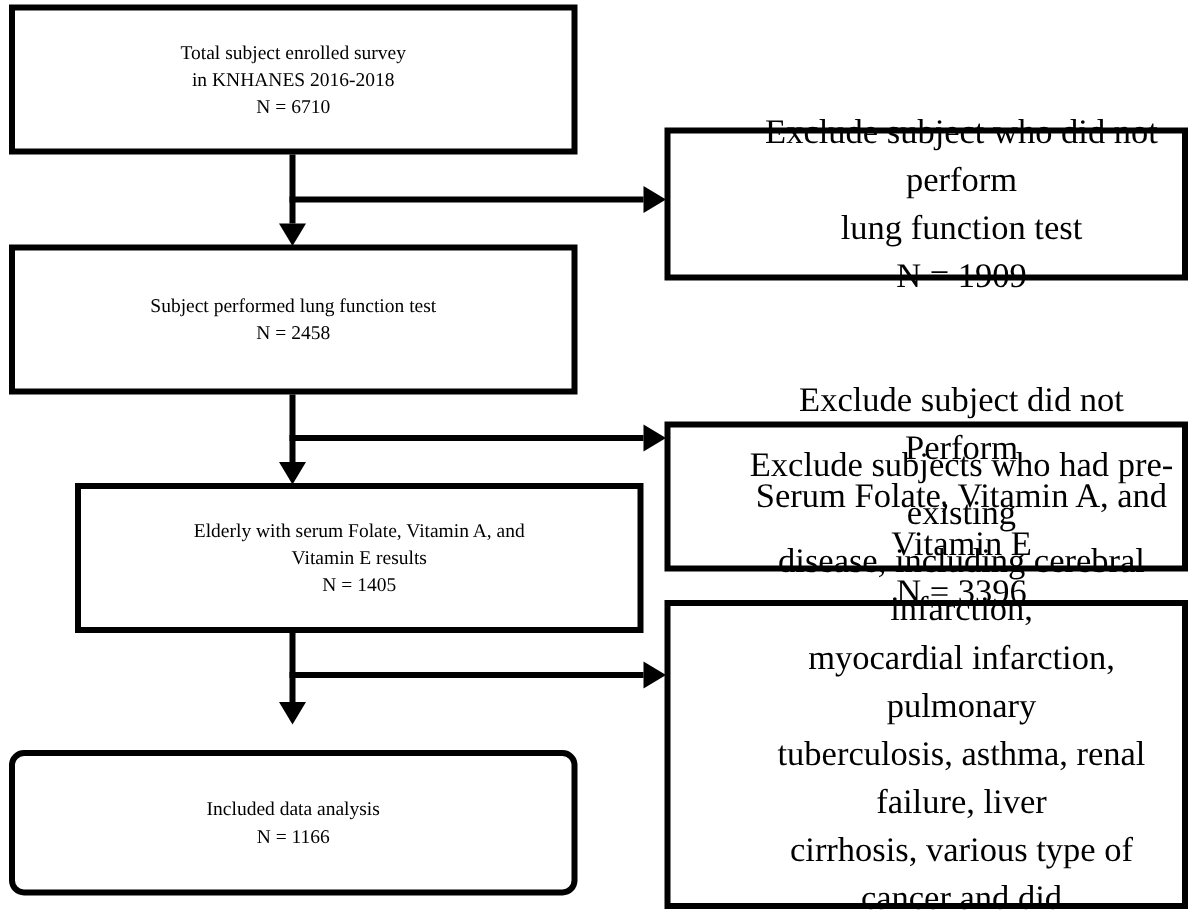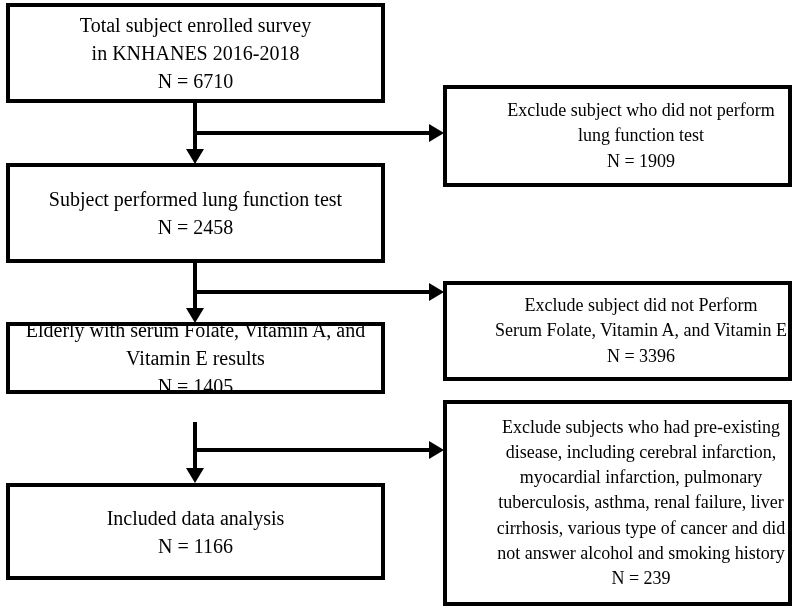--- a/index.html
+++ b/index.html
@@ -32,22 +32,22 @@
   .box.right-col {
     left: 443px;
     width: 349px;
   }
   .box-text {
     white-space: pre-line;
     text-align: center;
     line-height: 1.4;
     width: 100%;
   }
-  .left-col .box-text { font-size: 20px; }
-  .right-col .box-text { font-size: 18px; padding-left: 47px; }
+  .left-col .box-text { font-size: 13px; }
+  .right-col .box-text { font-size: 23px; padding-left: 47px; }
 
   .hline, .vline {
     position: absolute;
     background: #000000;
   }
   .vline { width: 4px; left: 193px; }
   .hline { height: 4px; left: 193px; width: 236px; }
 
   .arrowhead-down {
     position: absolute;
@@ -62,22 +62,22 @@
     width: 0; height: 0;
     left: 429px;
     border-top: 9px solid transparent;
     border-bottom: 9px solid transparent;
     border-left: 15px solid #000000;
   }
 
   
   #box-1 { top: 3px;   height: 100px; }
   #box-2 { top: 163px; height: 100px; }
-  #box-3 { top: 322px; height: 72px; }
-  #box-4 { top: 483px; height: 97px;  }
+  #box-3 { top: 322px; height: 100px; margin-left: 44px; }
+  #box-4 { top: 500px; height: 97px; border-radius: 10px;  }
 
   
   #rbox-1 { top: 85px;  height: 102px; }
   #rbox-2 { top: 245px; height: 100px; margin-top: 36px; }
   #rbox-3 { top: 400px; height: 206px; }
 
   
   #v1 { top: 103px; height: 46px; }
   #v1-head { top: 149px; }
   #h1 { top: 131px; }

